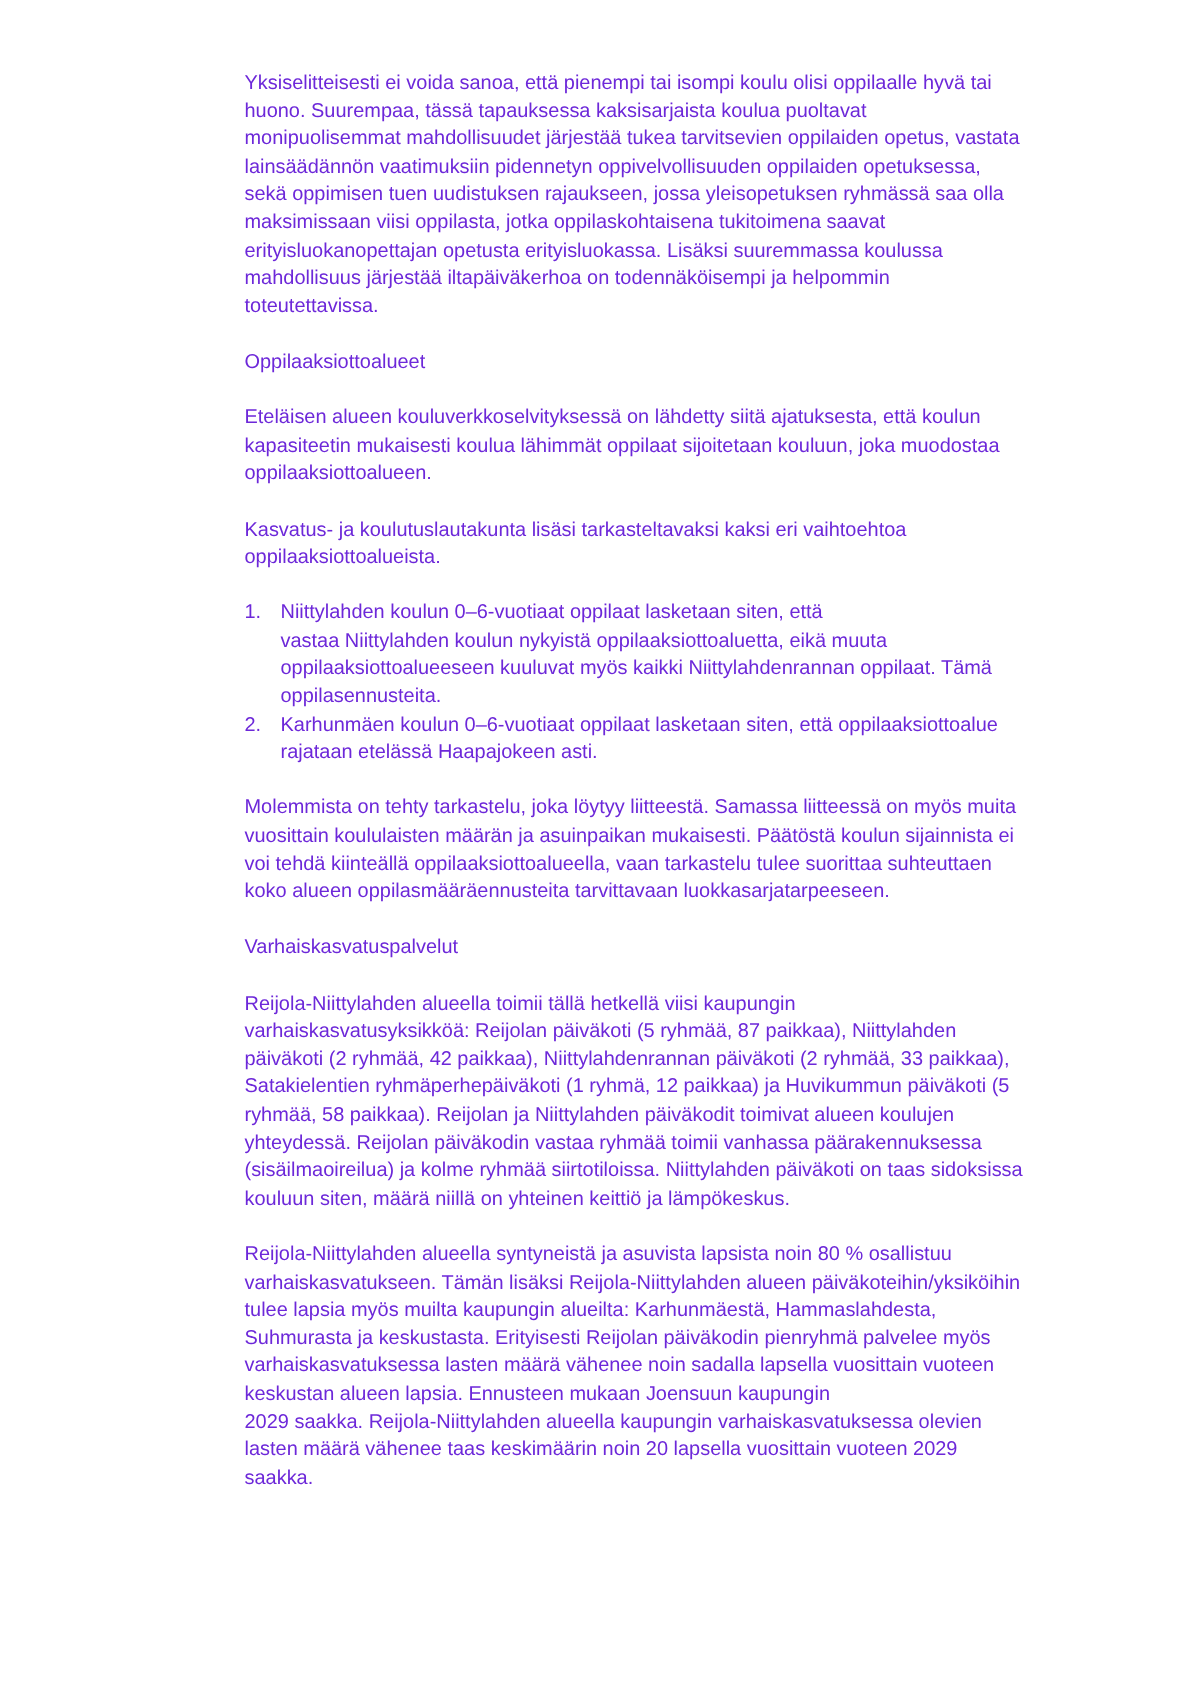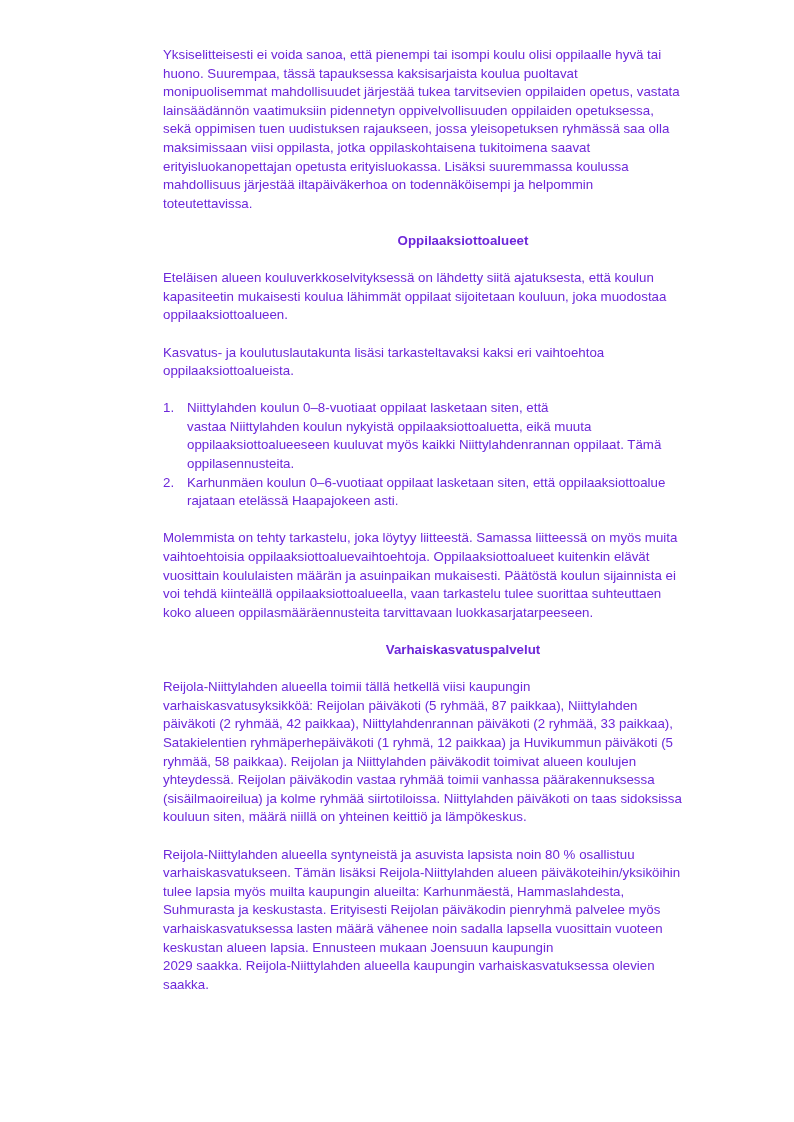--- a/index.html
+++ b/index.html
@@ -4,21 +4,21 @@
 <style>
   html, body { margin: 0; padding: 0; background: #ffffff; }
   body { width: 794px; height: 1122px; position: relative; overflow: hidden; }
   .page {
     position: absolute; left: 163px; top: 46px; width: 600px;
     font-family: "Liberation Sans", sans-serif; font-size: 13.3px; color: #6d28d9;
     line-height: 18.6px;
   }
   .line { white-space: nowrap; height: 18.6px; }
   .para { margin: 0 0 18.6px 0; }
-  .heading { font-weight: bold; margin: 0 0 18.6px 0; text-align: center; }
+  .heading { font-weight: normal; margin: 0 0 18.6px 0; }
   .list { margin: 0 0 18.6px 0; }
   .li { display: flex; }
   .li .num { width: 24px; flex: none; }
   .li .body { flex: 1; }
 </style>
 </head>
 <body>
 
 <div class="page">
 
@@ -44,38 +44,37 @@
 
   <div class="para">
     <div class="line">Kasvatus- ja koulutuslautakunta lisäsi tarkasteltavaksi kaksi eri vaihtoehtoa</div>
     <div class="line">oppilaaksiottoalueista.</div>
   </div>
 
   <div class="list">
     <div class="li">
       <span class="num">1.</span>
       <div class="body">
-        <div class="line">Niittylahden koulun 0–8-vuotiaat oppilaat lasketaan siten, että</div>
+        <div class="line">Niittylahden koulun 0–6-vuotiaat oppilaat lasketaan siten, että</div>
         <div class="line">vastaa Niittylahden koulun nykyistä oppilaaksiottoaluetta, eikä muuta</div>
         <div class="line">oppilaaksiottoalueeseen kuuluvat myös kaikki Niittylahdenrannan oppilaat. Tämä</div>
         <div class="line">oppilasennusteita.</div>
       </div>
     </div>
     <div class="li">
       <span class="num">2.</span>
       <div class="body">
         <div class="line">Karhunmäen koulun 0–6-vuotiaat oppilaat lasketaan siten, että oppilaaksiottoalue</div>
         <div class="line">rajataan etelässä Haapajokeen asti.</div>
       </div>
     </div>
   </div>
 
   <div class="para">
     <div class="line">Molemmista on tehty tarkastelu, joka löytyy liitteestä. Samassa liitteessä on myös muita</div>
-    <div class="line">vaihtoehtoisia oppilaaksiottoaluevaihtoehtoja.  Oppilaaksiottoalueet kuitenkin elävät</div>
     <div class="line">vuosittain koululaisten määrän ja asuinpaikan mukaisesti. Päätöstä koulun sijainnista ei</div>
     <div class="line">voi tehdä kiinteällä oppilaaksiottoalueella, vaan tarkastelu tulee suorittaa suhteuttaen</div>
     <div class="line">koko alueen oppilasmääräennusteita tarvittavaan luokkasarjatarpeeseen.</div>
   </div>
 
   <div class="heading line">Varhaiskasvatuspalvelut</div>
 
   <div class="para">
     <div class="line">Reijola-Niittylahden alueella toimii tällä hetkellä viisi kaupungin</div>
     <div class="line">varhaiskasvatusyksikköä: Reijolan päiväkoti (5 ryhmää, 87 paikkaa), Niittylahden</div>
@@ -88,16 +87,17 @@
   </div>
 
   <div class="para">
     <div class="line">Reijola-Niittylahden alueella syntyneistä ja asuvista lapsista noin 80 % osallistuu</div>
     <div class="line">varhaiskasvatukseen. Tämän lisäksi Reijola-Niittylahden alueen päiväkoteihin/yksiköihin</div>
     <div class="line">tulee lapsia myös muilta kaupungin alueilta: Karhunmäestä, Hammaslahdesta,</div>
     <div class="line">Suhmurasta ja keskustasta. Erityisesti Reijolan päiväkodin pienryhmä palvelee myös</div>
     <div class="line">varhaiskasvatuksessa lasten määrä vähenee noin sadalla lapsella vuosittain vuoteen</div>
     <div class="line">keskustan alueen lapsia. Ennusteen mukaan Joensuun kaupungin</div>
     <div class="line">2029 saakka. Reijola-Niittylahden alueella kaupungin varhaiskasvatuksessa olevien</div>
+    <div class="line">lasten määrä vähenee taas keskimäärin noin 20 lapsella vuosittain vuoteen 2029</div>
     <div class="line">saakka.</div>
   </div>
 
 </div>
 
 </body></html>

